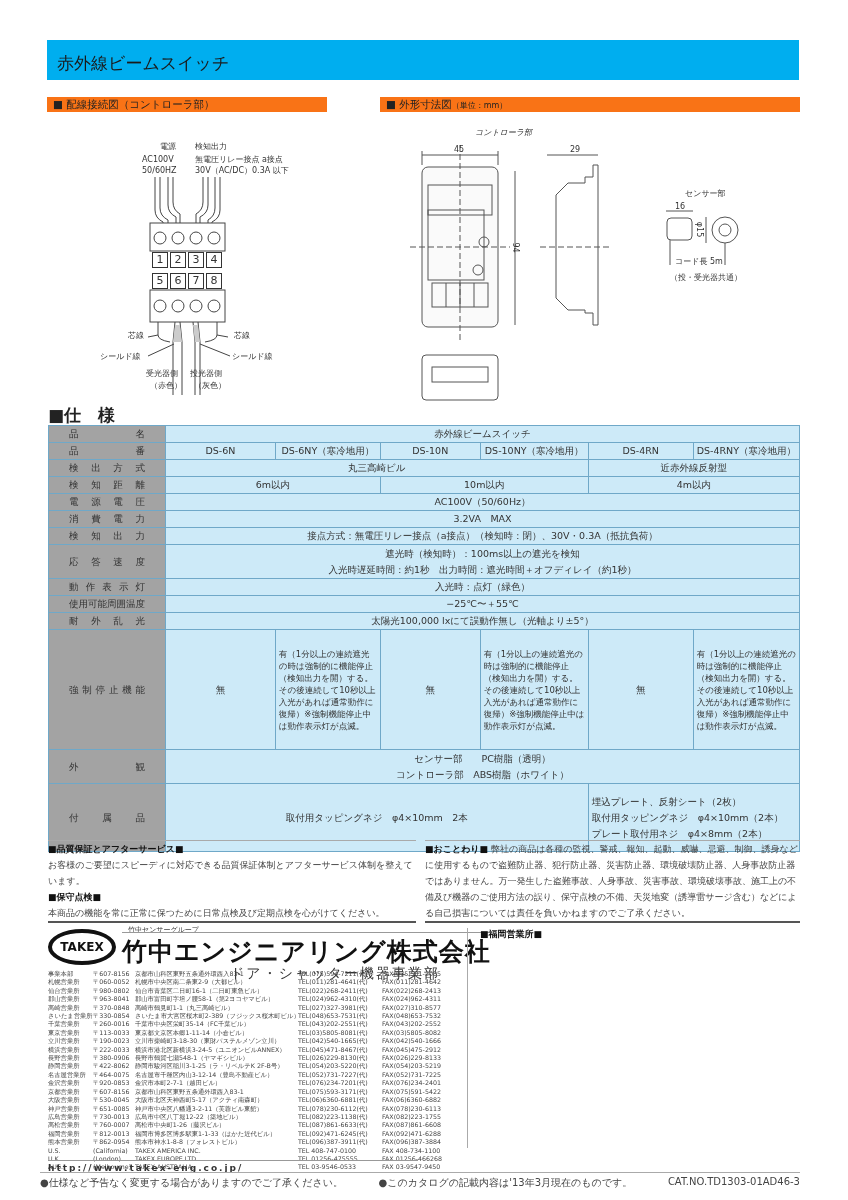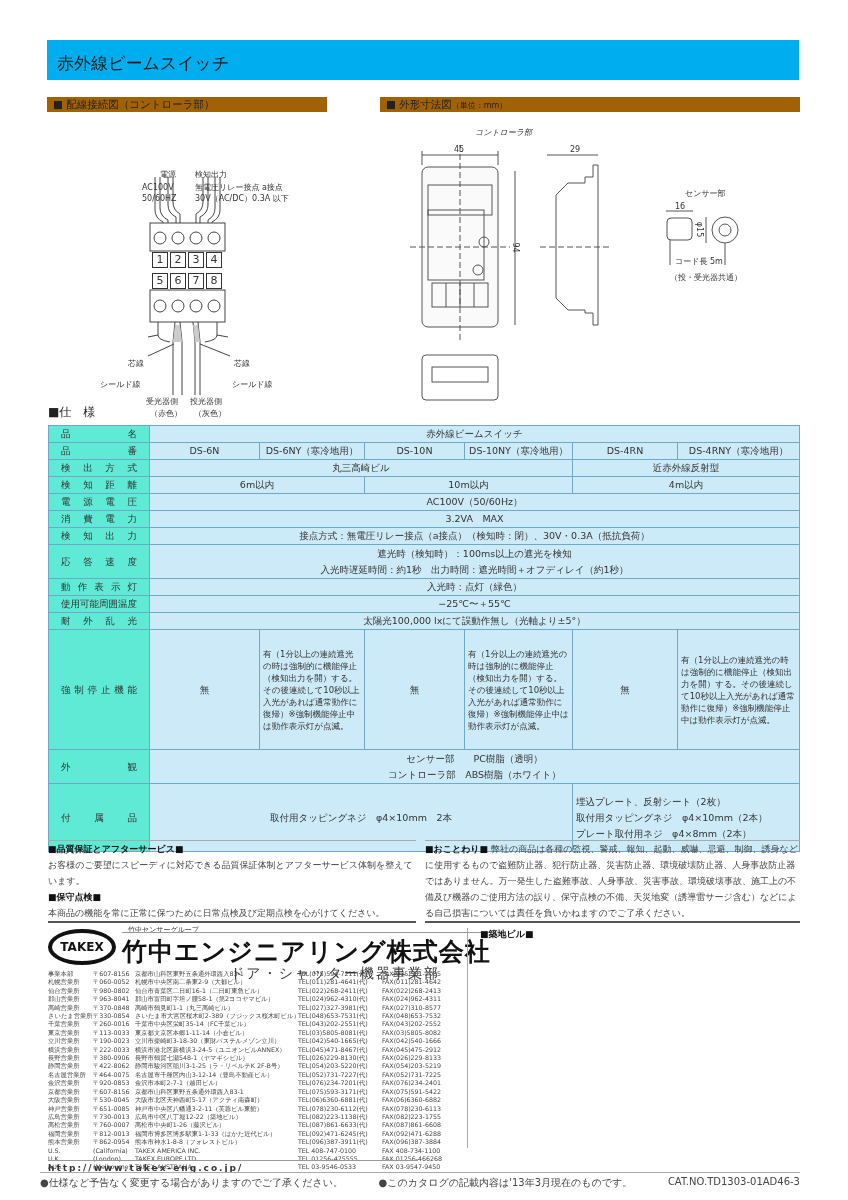--- a/index.html
+++ b/index.html
@@ -1,35 +1,35 @@
 <!DOCTYPE html>
 <html><head>
 <meta charset="utf-8">
 <style>
   * { box-sizing: border-box; margin: 0; padding: 0; }
   body { width: 848px; height: 1200px; background: #ffffff; font-family: "DejaVu Sans", sans-serif; color: #333; position: relative; overflow: hidden; }
   .page-title { position: absolute; left: 47px; top: 40px; width: 752px; height: 40px; background: #00aeef; color: #1a1a1a; font-size: 17px; padding: 12px 10px; }
-  .sec-bar { position: absolute; top: 97px; height: 15px; background: #a16207; font-size: 10.5px; color: #222; padding: 1px 6px; line-height: 13px; }
+  .sec-bar { position: absolute; top: 97px; height: 15px; background: #f97316; font-size: 10.5px; color: #222; padding: 1px 6px; line-height: 13px; }
   .sec-bar small { font-size: 8px; }
 
   
   .wiring { position: absolute; left: 100px; top: 130px; width: 220px; height: 270px; font-size: 8px; color: #333; }
-  .wiring .lbl { position: absolute; white-space: nowrap; line-height: 11px; margin-top: 28px; }
+  .wiring .lbl { position: absolute; white-space: nowrap; line-height: 11px; }
   .wiring svg { position: absolute; left: 0; top: 0; }
   .term-num { position: absolute; width: 16px; height: 16px; border: 1px solid #333; font-size: 11px; text-align: center; line-height: 14px; background: #fff; }
 
   
   .dims { position: absolute; left: 380px; top: 115px; width: 400px; height: 290px; font-size: 8px; }
   .dims .lbl { position: absolute; white-space: nowrap; }
 
   
-  .spec-heading { position: absolute; left: 48px; top: 404px; font-size: 12px; font-weight: normal; color: #222; }
+  .spec-heading { position: absolute; left: 48px; top: 404px; font-size: 17px; font-weight: bold; color: #222; }
   table.spec { position: absolute; left: 48px; top: 425px; width: 752px; border-collapse: collapse; font-size: 9.5px; color: #333; }
   table.spec td { border: 1px solid #6fa8c8; padding: 0 3px; height: 17px; text-align: center; background: #cdeaf8; line-height: 16px; white-space: nowrap; }
-  table.spec td.hd { background: #5eead4; text-align: justify; text-align-last: justify; width: 95px; padding: 0 12px; }
+  table.spec td.hd { background: #a3a3a3; text-align: justify; text-align-last: justify; width: 95px; padding: 0 20px; }
   table.spec td.note { text-align: left; font-size: 8.5px; line-height: 12px; white-space: normal; }
   table.spec td.left { text-align: left; }
 
   .notice-box { position: absolute; top: 840px; border-top: 1px solid #aaa; border-bottom: 2px solid #555; font-size: 9px; color: #444; line-height: 16px; }
   .notice-box b { color: #111; }
 
   .company { position: absolute; left: 48px; top: 925px; width: 392px; }
   .group-name { font-size: 7px; position: absolute; left: 80px; top: 0; }
   .logo-oval { position: absolute; left: 0; top: 4px; width: 68px; height: 36px; border: 4px solid #111; border-radius: 50%; font-size: 12px; font-weight: bold; text-align: center; line-height: 28px; color: #111; }
   .company-name { position: absolute; left: 74px; top: 7px; font-size: 25px; font-weight: bold; color: #111; letter-spacing: 1px; white-space: nowrap; border-top: 1px solid #999; padding-top: 2px; }
@@ -426,20 +426,20 @@
       <span class="c2">(Melbourne)</span>
       <span class="c3">TAKEX AUSTRALIA.</span>
       <span class="c4">TEL 03-9546-0533</span>
       <span class="c5">FAX 03-9547-9450</span>
     </div>
   </div>
 
 <div class="url">http://www.takex-eng.co.jp/</div>
 
 <div class="right-note">
-  <div style="font-weight:bold;color:#111;">■築地ビル■</div>
+  <div style="font-weight:bold;color:#111;">■福岡営業所■</div>
 </div>
 
 <div class="footer-line">
   <span>●仕様など予告なく変更する場合がありますのでご了承ください。</span>
   <span>●このカタログの記載内容は'13年3月現在のものです。</span>
   <span>CAT.NO.TD1303-01AD46-3</span>
 </div>
 
 </body></html>

